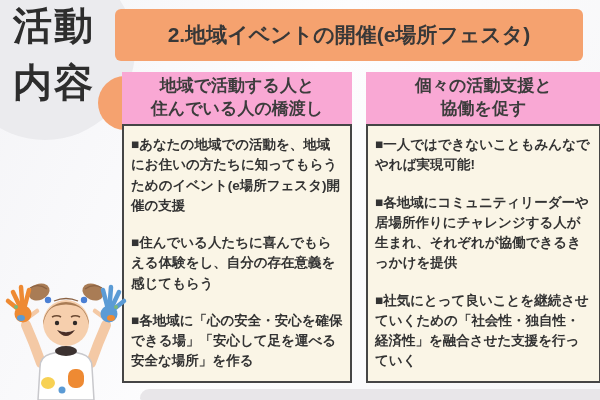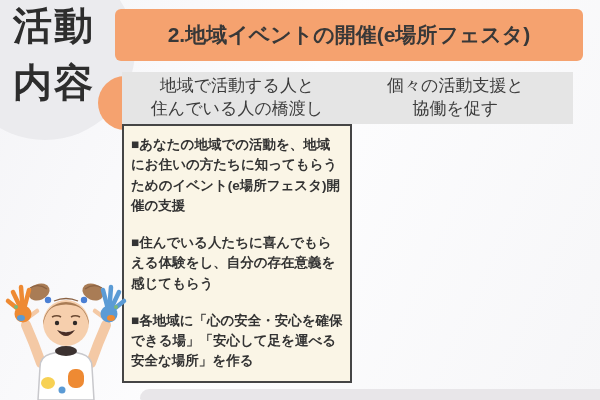--- a/index.html
+++ b/index.html
@@ -26,25 +26,25 @@
     line-height:1.45;white-space:pre-line;letter-spacing:2px;
   }
   .banner{
     position:absolute;left:115px;top:9px;width:468px;height:52px;
     background:#F5A26F;border-radius:6px;
     display:flex;align-items:center;justify-content:center;
     font-size:21px;font-weight:bold;color:#383838;white-space:nowrap;
   }
   .column{position:absolute;top:72px;}
   .col-left{left:122px;width:230px;}
-  .col-right{left:338px;width:235px;}
+  .col-right{left:366px;width:235px;}
   .col-header{
-    background:#e5e5e5;height:52px;
+    background:#f9a8d4;height:52px;
     display:flex;align-items:center;justify-content:center;
-    text-align:center;font-weight:normal;font-size:17px;color:#3c3c3c;
+    text-align:center;font-weight:bold;font-size:17px;color:#3c3c3c;
     line-height:1.35;white-space:pre-line;
   }
   .col-box{
     background:#FAF5E6;border:2px solid #454545;height:259px;
     box-sizing:border-box;margin-top:0px;padding:9px 7px 16px 7px;
   }
   .bullet{
     margin:0 0 17px 0;font-size:13.5px;font-weight:bold;color:#333333;
     line-height:1.5;
   }
@@ -68,20 +68,25 @@
   <div class="col-box">
     <p class="bullet">■あなたの地域での活動を、地域にお住いの方たちに知ってもらうためのイベント(e場所フェスタ)開催の支援</p>
     <p class="bullet">■住んでいる人たちに喜んでもらえる体験をし、自分の存在意義を感じてもらう</p>
     <p class="bullet">■各地域に「心の安全・安心を確保できる場」「安心して足を運べる安全な場所」を作る</p>
   </div>
 </div>
 
 <div class="column col-right">
   <div class="col-header">個々の活動支援と
 協働を促す</div>
+  <div class="col-box">
+    <p class="bullet">■一人ではできないこともみんなでやれば実現可能!</p>
+    <p class="bullet">■各地域にコミュニティリーダーや居場所作りにチャレンジする人が生まれ、それぞれが協働できるきっかけを提供</p>
+    <p class="bullet">■社気にとって良いことを継続させていくための「社会性・独自性・経済性」を融合させた支援を行っていく</p>
+  </div>
 </div>
 
 <svg class="illustration" viewBox="0 0 140 137" xmlns="http://www.w3.org/2000/svg">
 
   <path d="M45 100 Q38 80 30 62" stroke="#f4c9a5" stroke-width="10" fill="none" stroke-linecap="round"></path>
   <path d="M95 100 Q102 80 110 62" stroke="#f4c9a5" stroke-width="10" fill="none" stroke-linecap="round"></path>
 
   <path d="M42 137 L44 104 Q44 94 54 91 L66 88 Q70 87 74 88 L86 91 Q96 94 96 104 L98 137 Z" fill="#ffffff" stroke="#c8c8cc" stroke-width="1.5"></path>
 
   <ellipse cx="70" cy="88" rx="11" ry="5" fill="#3c3230"></ellipse>

